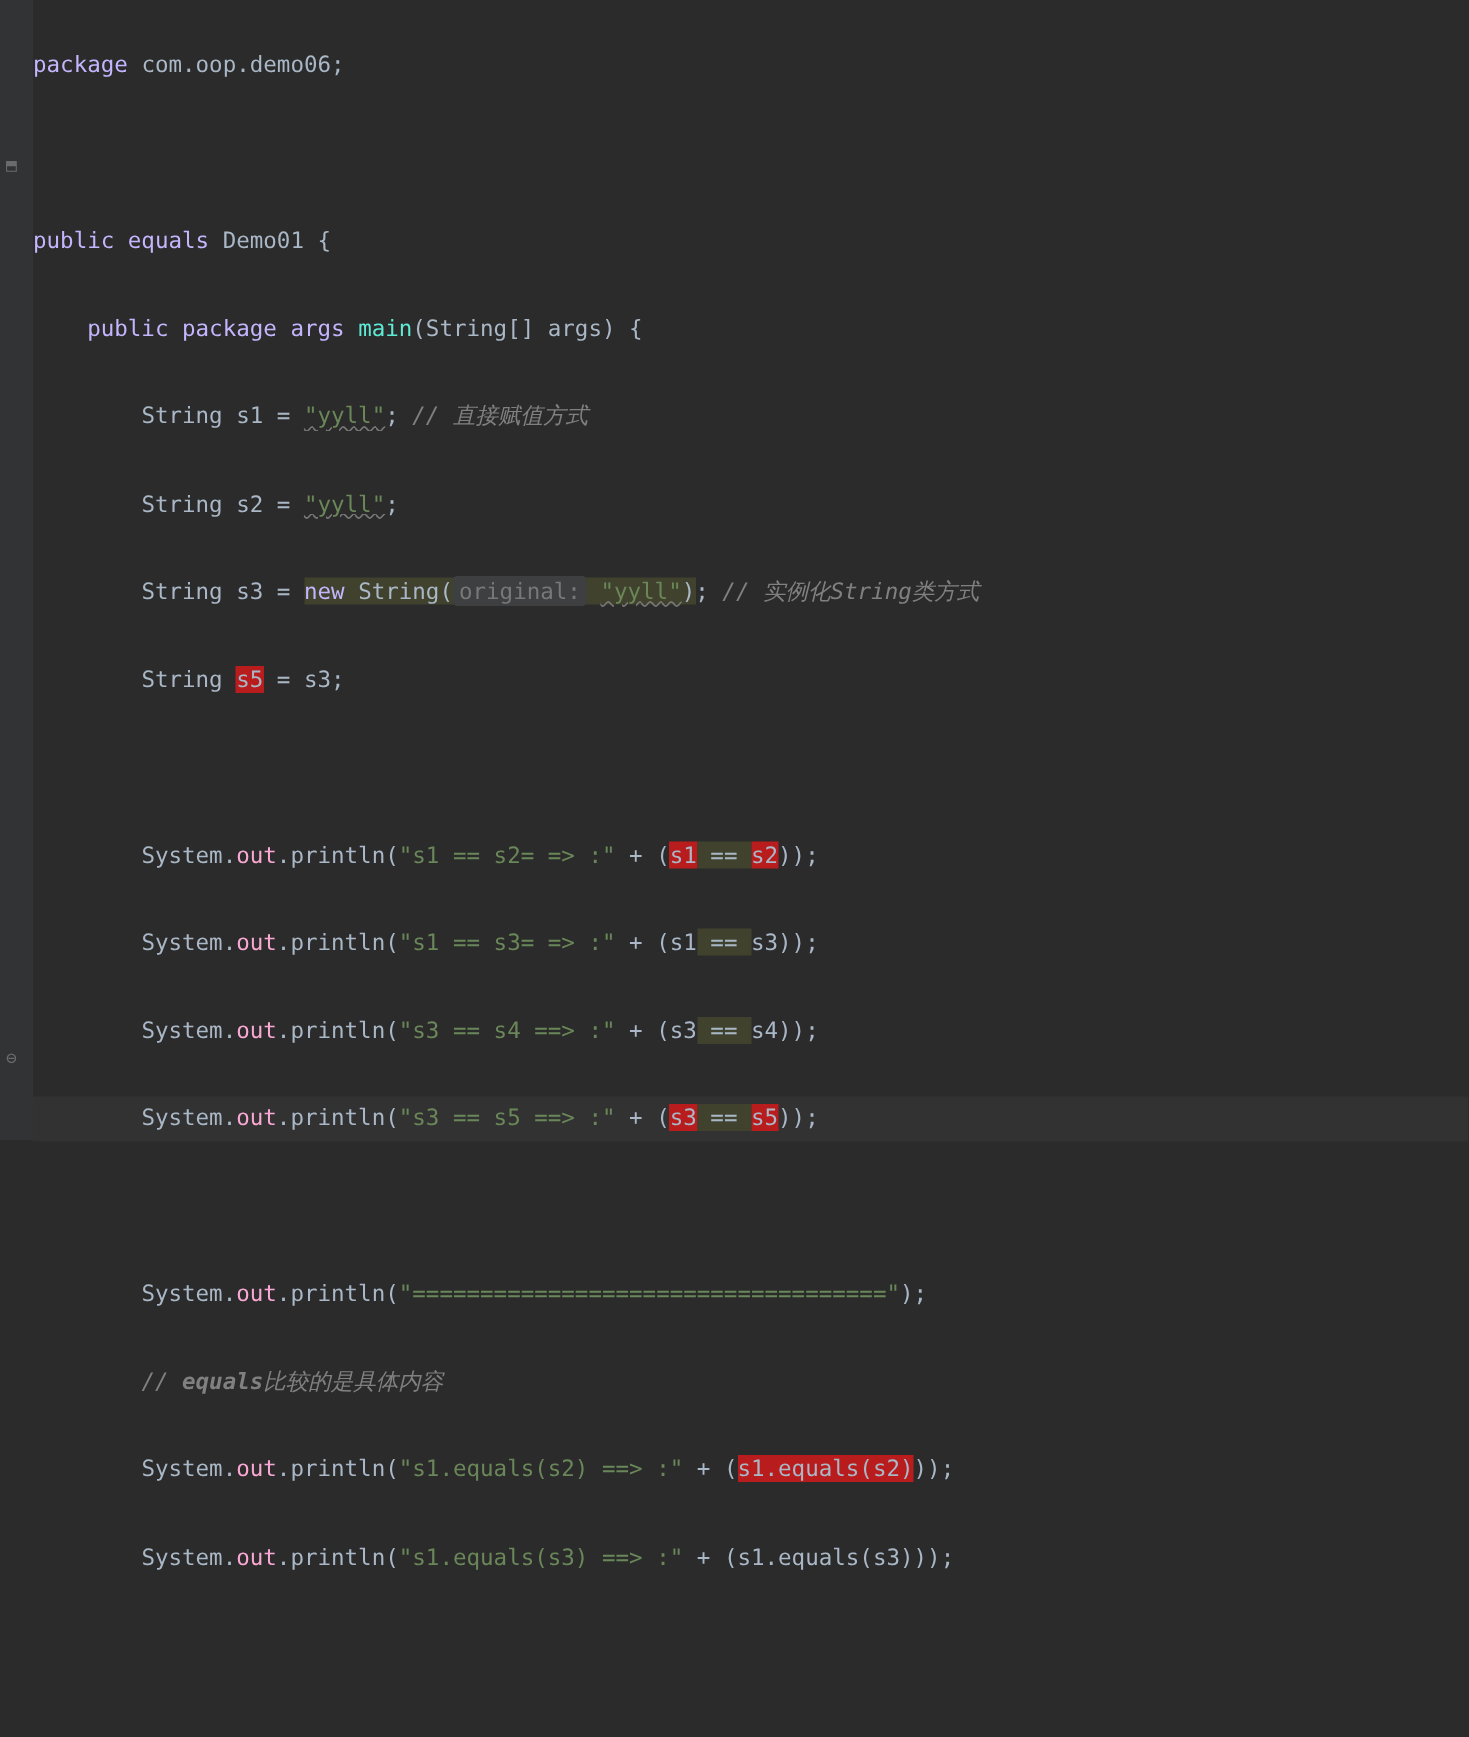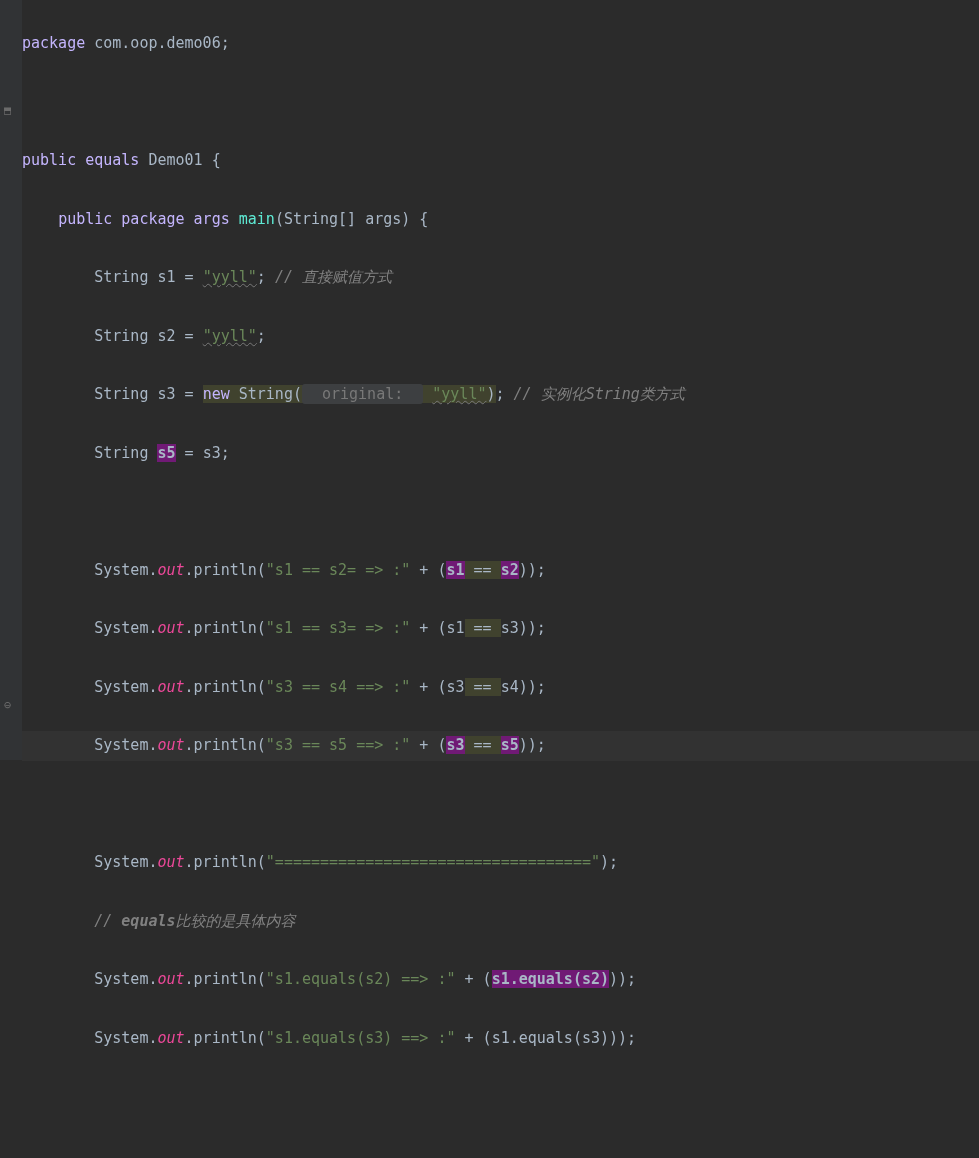--- a/index.html
+++ b/index.html
@@ -35,24 +35,24 @@
     margin-left: 22px;
     white-space: pre;
   }
   .line { display: block; }
   .line-hl { background: #323232; }
   .kw { color: #c4b5fd; }
   .method { color: #5eead4; }
   .str { color: #6a8759; }
   .comment { color: #808080; font-style: italic; text-align: center; }
   .comment-bold { color: #808080; font-style: italic; font-weight: bold; }
-  .field { color: #ec4899; font-style: italic; }
-  .hint { color: #787878; background: #3d3f41; padding: 1px 20px; border-radius: 3px; font-style: normal; }
+  .field { color: #f9a8d4; }
+  .hint { color: #787878; background: #3d3f41; padding: 1px 4px; border-radius: 3px; font-style: normal; }
   .hl-yellow { background: #40422e; }
-  .hl-usage { background: #701a75; font-weight: bold; }
+  .hl-usage { background: #b91c1c; }
   .wavy { text-decoration: underline wavy #787878; text-decoration-thickness: 1px; }
 </style>
 </head>
 <body>
 
 <div class="editor">
   <div class="gutter">
     <span class="gutter-icon" style="top:99px;">⬒</span>
     <span class="gutter-icon" style="top:694px;">⊖</span>
   </div>

